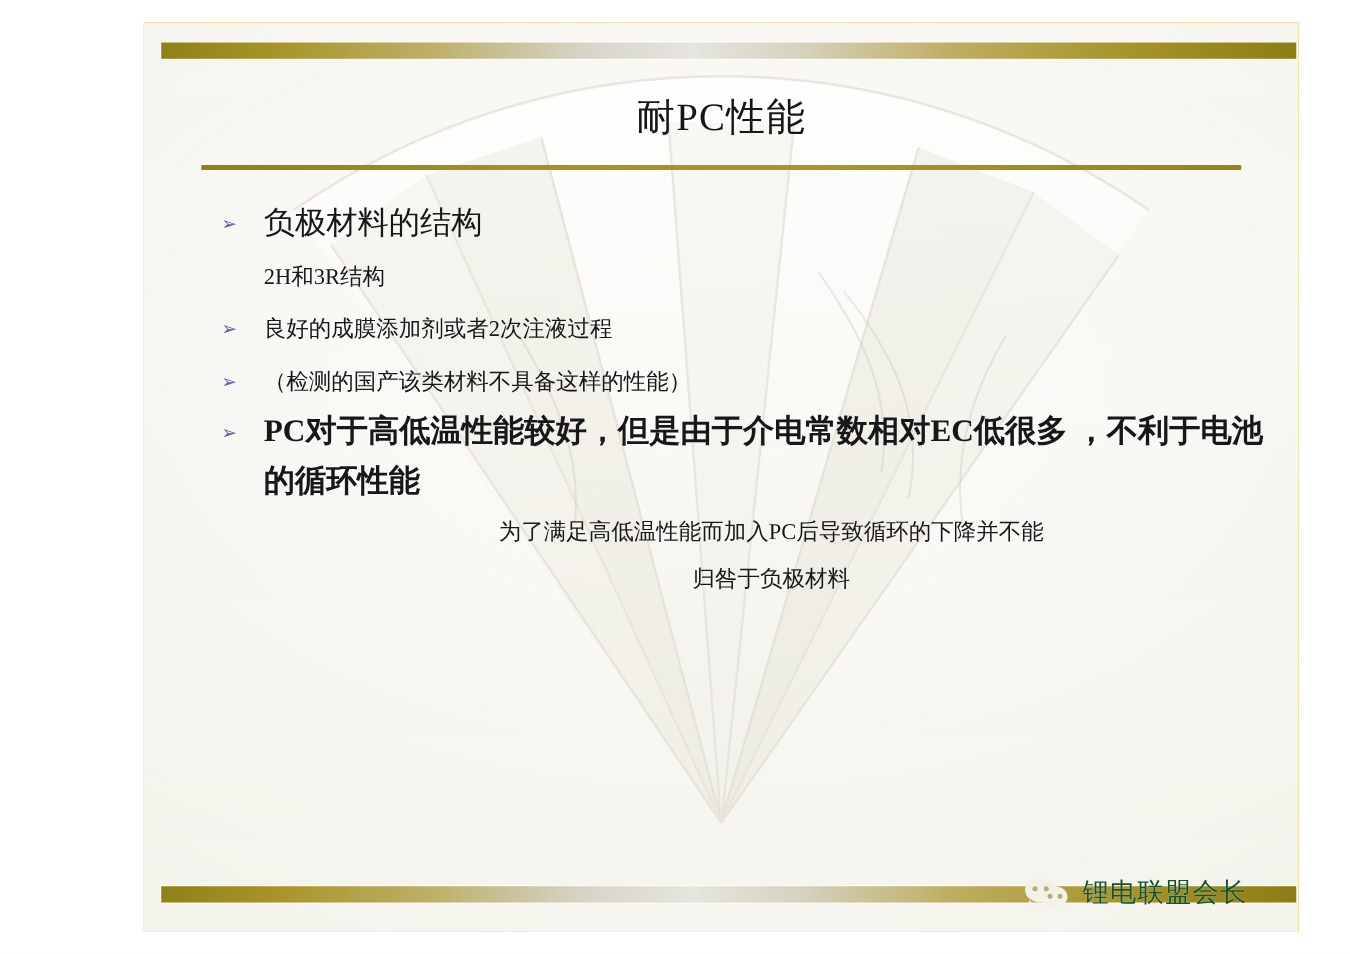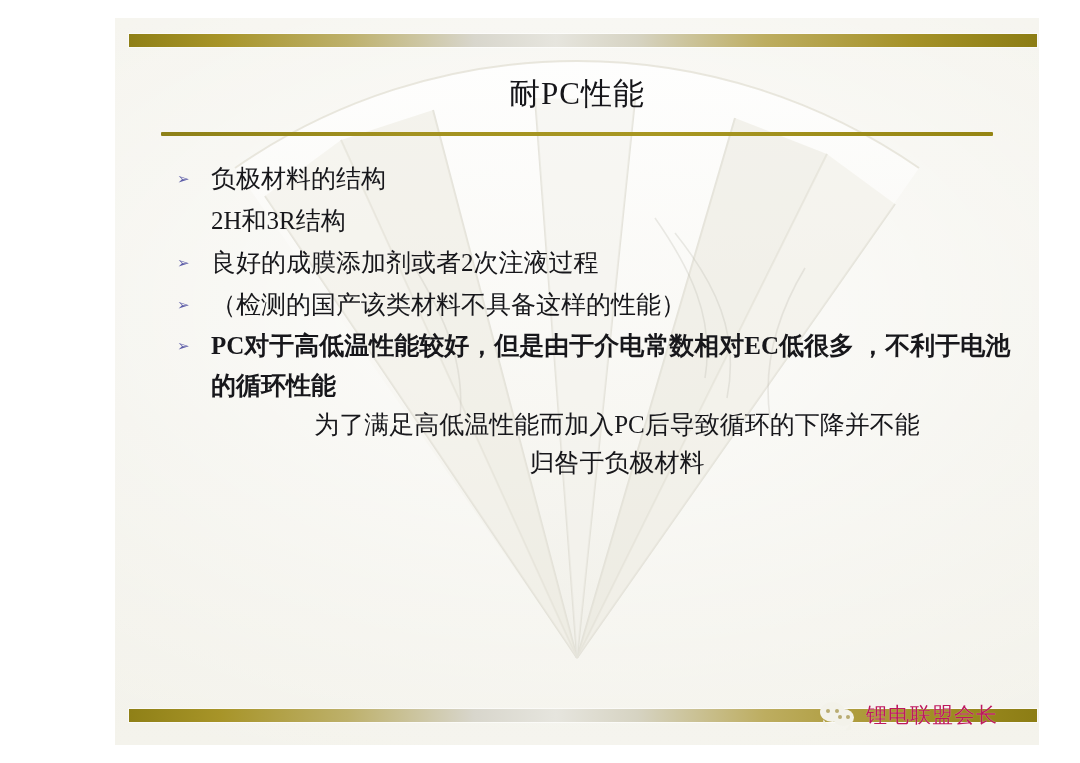--- a/index.html
+++ b/index.html
@@ -126,21 +126,21 @@
     height: 42px;
     line-height: 42px;
     font-size: 15px;
     color: #5d5da8;
     font-family: "DejaVu Sans", sans-serif;
   }
   .bullet-line.bold .arrow { line-height: 40px; }
 
   .sub-line {
     padding-left: 48px;
-    font-size: 25px;
+    font-size: 18px;
     line-height: 42px;
     white-space: nowrap;
   }
   .sub-line.tight { line-height: 38px; text-align: center; }
 
   
   .wm {
     position: absolute;
     left: 820px;
     top: 702px;
@@ -174,21 +174,21 @@
   }
   .dot { position: absolute; width: 4px; height: 4px; border-radius: 50%; background: #b9ac72; }
   .d1 { left: 6px;  top: 7px; }
   .d2 { left: 15px; top: 7px; }
   .d3 { left: 18px; top: 13px; }
   .d4 { left: 26px; top: 13px; }
 
   .wm-text {
     font-size: 21px;
     line-height: 26px;
-    color: #be185d;
+    color: #14532d;
     font-family: "Liberation Sans", sans-serif;
     letter-spacing: 1px;
     text-shadow: 0 0 1px rgba(255,255,255,0.6);
   }
 </style>
 </head>
 <body>
 
 <div id="slide-root">
 

